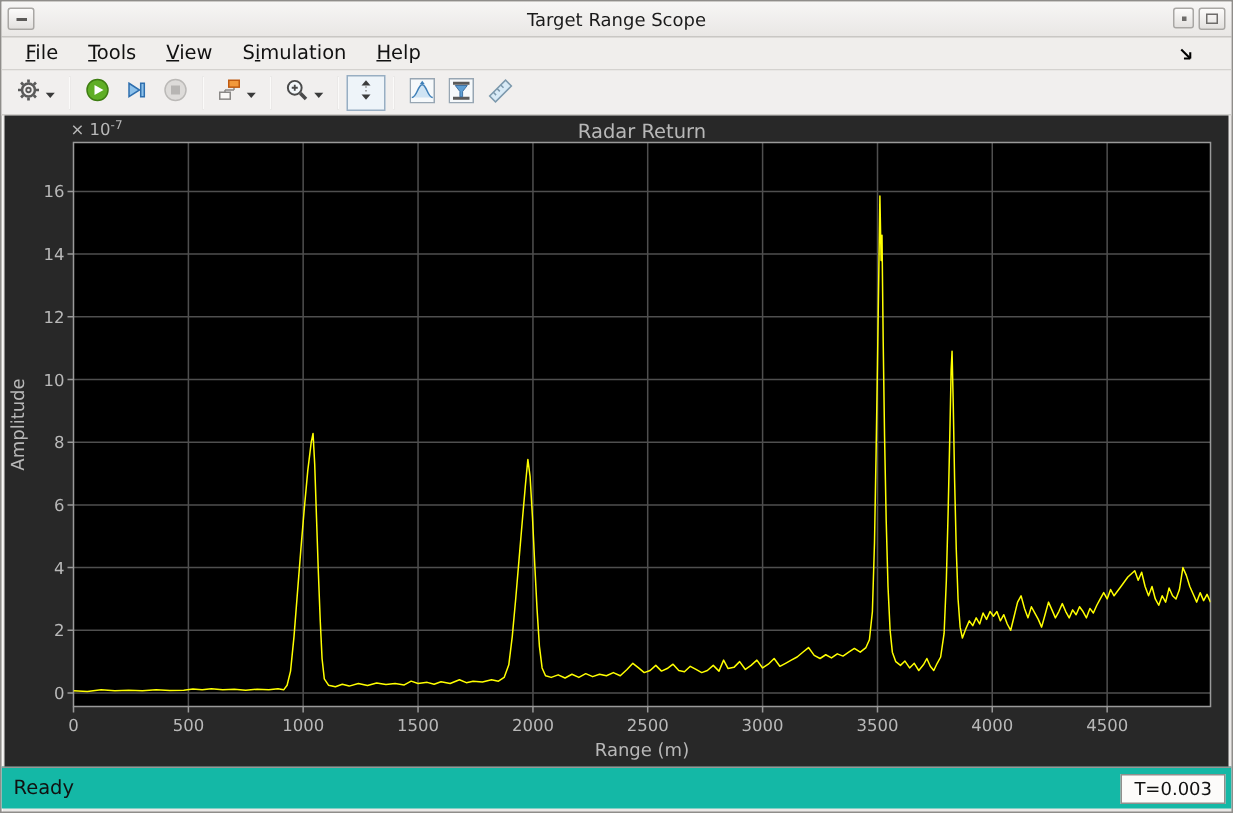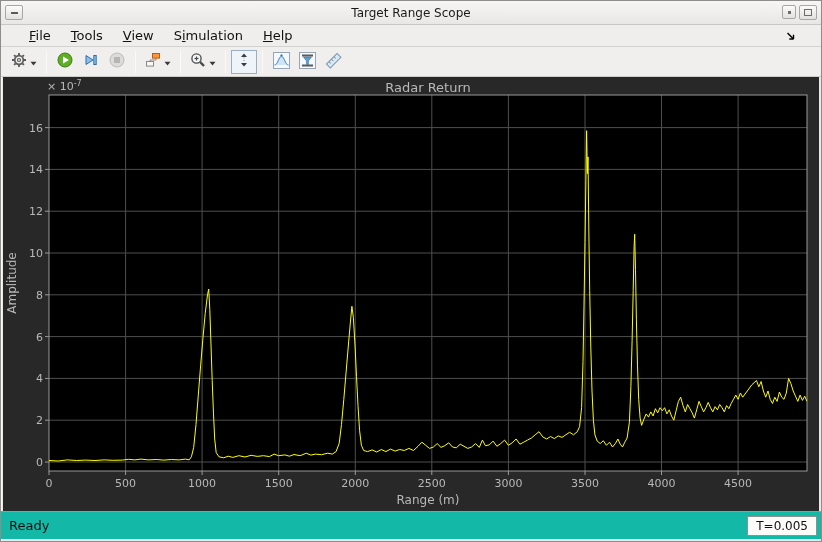--- a/index.html
+++ b/index.html
@@ -26,21 +26,21 @@
   .tb-winbtn .dot{ width:3px; height:3px; background:#6e6c6a; }
   .tb-winbtn .square{ width:8px; height:7px; border:1px solid #6e6c6a; }
   .titlebar .title{
     position:absolute; left:0; right:0; text-align:center; font-size:12px; color:#1a1a1a;
     pointer-events:none;
   }
   .titlebar .right-btns{ margin-left:auto; display:flex; gap:3px; z-index:1; }
   
   .menubar{
     height:22px; flex:0 0 22px; display:flex; align-items:center;
-    background:#f0eeec; border-bottom:1px solid #d4d2cf; padding-left:18px;justify-content:space-between;
+    background:#f0eeec; border-bottom:1px solid #d4d2cf; padding-left:6px;justify-content:space-between;
   }
   .menu-item{ font-size:13px; color:#111; padding:2px 10px; cursor:default; }
   .menu-item u{ text-decoration:underline; }
   .menubar .dock{ margin-left:auto; margin-right:24px; display:flex; align-items:center; }
   
   .toolbar{
     height:30px; flex:0 0 30px; display:flex; align-items:center;
     background:#f1efee; border-bottom:1px solid #cfcdca; padding-left:6px;
   }
   .tb-btn{
@@ -268,16 +268,16 @@
   <polyline points="46.0,383.5 55.2,384.0 64.4,382.9 73.6,383.5 82.8,383.1 91.9,383.5 101.1,382.9 110.3,383.3 119.5,383.1 125.6,382.3 131.8,382.9 137.9,382.1 145.5,382.9 153.2,382.5 160.8,383.1 168.5,382.5 176.2,382.9 182.3,382.1 186.1,382.9 188.4,379.8 190.7,370.4 193.0,347.4 195.3,318.1 197.6,288.9 199.9,261.7 202.2,236.6 204.5,217.8 205.7,212.0 206.8,232.4 208.0,268.0 209.2,303.5 210.5,336.9 211.7,362.0 213.2,375.6 216.0,379.8 220.6,380.8 225.2,379.2 229.8,380.4 235.9,378.7 242.0,380.0 248.1,378.3 254.3,379.4 260.4,378.7 266.5,379.6 271.1,377.1 275.7,378.7 281.8,377.9 286.4,379.2 291.0,377.5 297.1,378.7 303.3,376.2 307.9,378.1 312.4,377.1 318.6,377.7 324.7,376.2 329.3,377.1 333.1,374.6 336.2,366.2 338.5,347.4 340.8,322.3 343.1,295.1 345.4,268.0 347.4,245.0 348.9,229.3 350.4,240.8 352.0,268.0 353.5,299.3 355.0,328.6 356.6,353.7 358.4,368.3 360.7,373.5 364.5,374.6 369.1,372.9 373.7,375.0 378.3,372.5 382.9,374.6 387.5,372.1 392.1,374.1 396.7,372.5 401.3,373.5 405.9,371.4 410.5,373.5 415.0,369.3 418.9,365.2 422.7,368.3 426.5,371.4 430.4,370.0 434.2,366.6 438.0,370.4 441.8,368.7 445.7,365.8 449.5,370.0 453.3,370.8 457.2,367.2 461.0,369.3 464.8,371.4 468.6,370.0 472.5,366.6 476.3,370.4 479.4,363.1 482.4,368.7 486.3,367.9 490.1,364.1 493.9,369.3 497.7,366.6 501.6,363.1 505.4,368.3 509.2,365.8 513.1,362.0 516.9,367.2 520.7,365.2 524.5,363.1 528.4,361.0 532.2,357.8 536.0,354.7 539.8,359.9 543.7,362.0 547.5,359.5 551.3,361.6 555.2,358.9 559.0,360.4 562.8,357.8 566.6,355.3 570.5,357.8 574.3,354.7 576.6,349.5 578.6,330.7 580.0,284.7 581.0,228.3 582.0,165.6 582.9,102.9 583.6,53.7 584.4,96.6 585.0,79.9 585.8,150.9 586.7,213.6 587.8,270.1 589.0,314.0 590.4,343.2 591.9,357.8 594.2,364.1 597.3,366.6 600.3,363.7 603.4,368.3 606.5,365.2 609.5,370.0 612.6,366.2 614.9,362.0 617.2,367.2 619.5,370.0 621.8,365.2 624.1,361.0 626.4,345.3 627.9,309.8 629.1,263.8 630.2,213.6 631.1,169.7 631.7,157.2 632.5,192.7 633.4,242.9 634.5,288.9 635.7,322.3 637.1,341.1 638.6,348.4 640.9,342.2 643.2,336.9 645.5,340.1 647.8,334.9 650.1,339.0 652.4,331.7 654.7,335.9 657.0,330.7 659.3,333.8 661.6,330.7 663.9,336.9 666.2,332.8 668.5,339.0 670.8,343.2 673.1,333.8 675.4,324.4 677.7,320.2 680.0,328.6 682.3,334.9 684.6,327.5 686.9,331.7 689.2,335.9 691.4,341.1 693.7,332.8 696.0,324.4 698.3,329.6 700.6,334.9 702.9,330.7 705.2,325.4 707.5,330.7 709.8,334.9 712.1,329.6 714.4,332.8 716.7,327.5 719.0,330.7 721.3,334.9 723.6,328.6 725.9,331.7 728.2,326.5 730.5,322.3 732.8,318.1 735.1,322.3 737.4,316.0 739.7,320.2 744.3,314.0 748.9,307.7 753.5,303.5 755.8,309.8 758.1,304.5 760.4,314.0 762.7,320.2 765.0,314.0 767.2,322.3 769.5,326.5 771.8,320.2 774.1,324.4 776.4,315.0 778.7,320.2 781.0,322.3 783.3,316.0 785.6,301.4 787.9,306.6 790.2,314.0 792.5,319.2 794.8,324.4 797.1,318.1 799.4,323.4 801.7,319.2 804.0,324.4" fill="none" stroke="#ffff00" stroke-width="1" stroke-linejoin="round" clip-path="url(#plotclip)"></polyline>
   <text x="425" y="15" text-anchor="middle" font-size="13" fill="#b8b8b8">Radar Return</text>
   <text x="44" y="13" font-size="11" fill="#b8b8b8">× 10<tspan dy="-4" font-size="8">-7</tspan></text>
   <text x="425" y="427" text-anchor="middle" font-size="12" fill="#b8b8b8">Range (m)</text>
   <text x="13" y="206" text-anchor="middle" font-size="12" fill="#b8b8b8" transform="rotate(-90 13 206)">Amplitude</text>
 </svg>
     </div>
 
   <div class="statusbar">
     <span class="left">Ready</span>
-    <span class="right">T=0.005</span>
+    <span class="right">T=0.003</span>
   </div>
 
 </div>
 
 </body></html>

